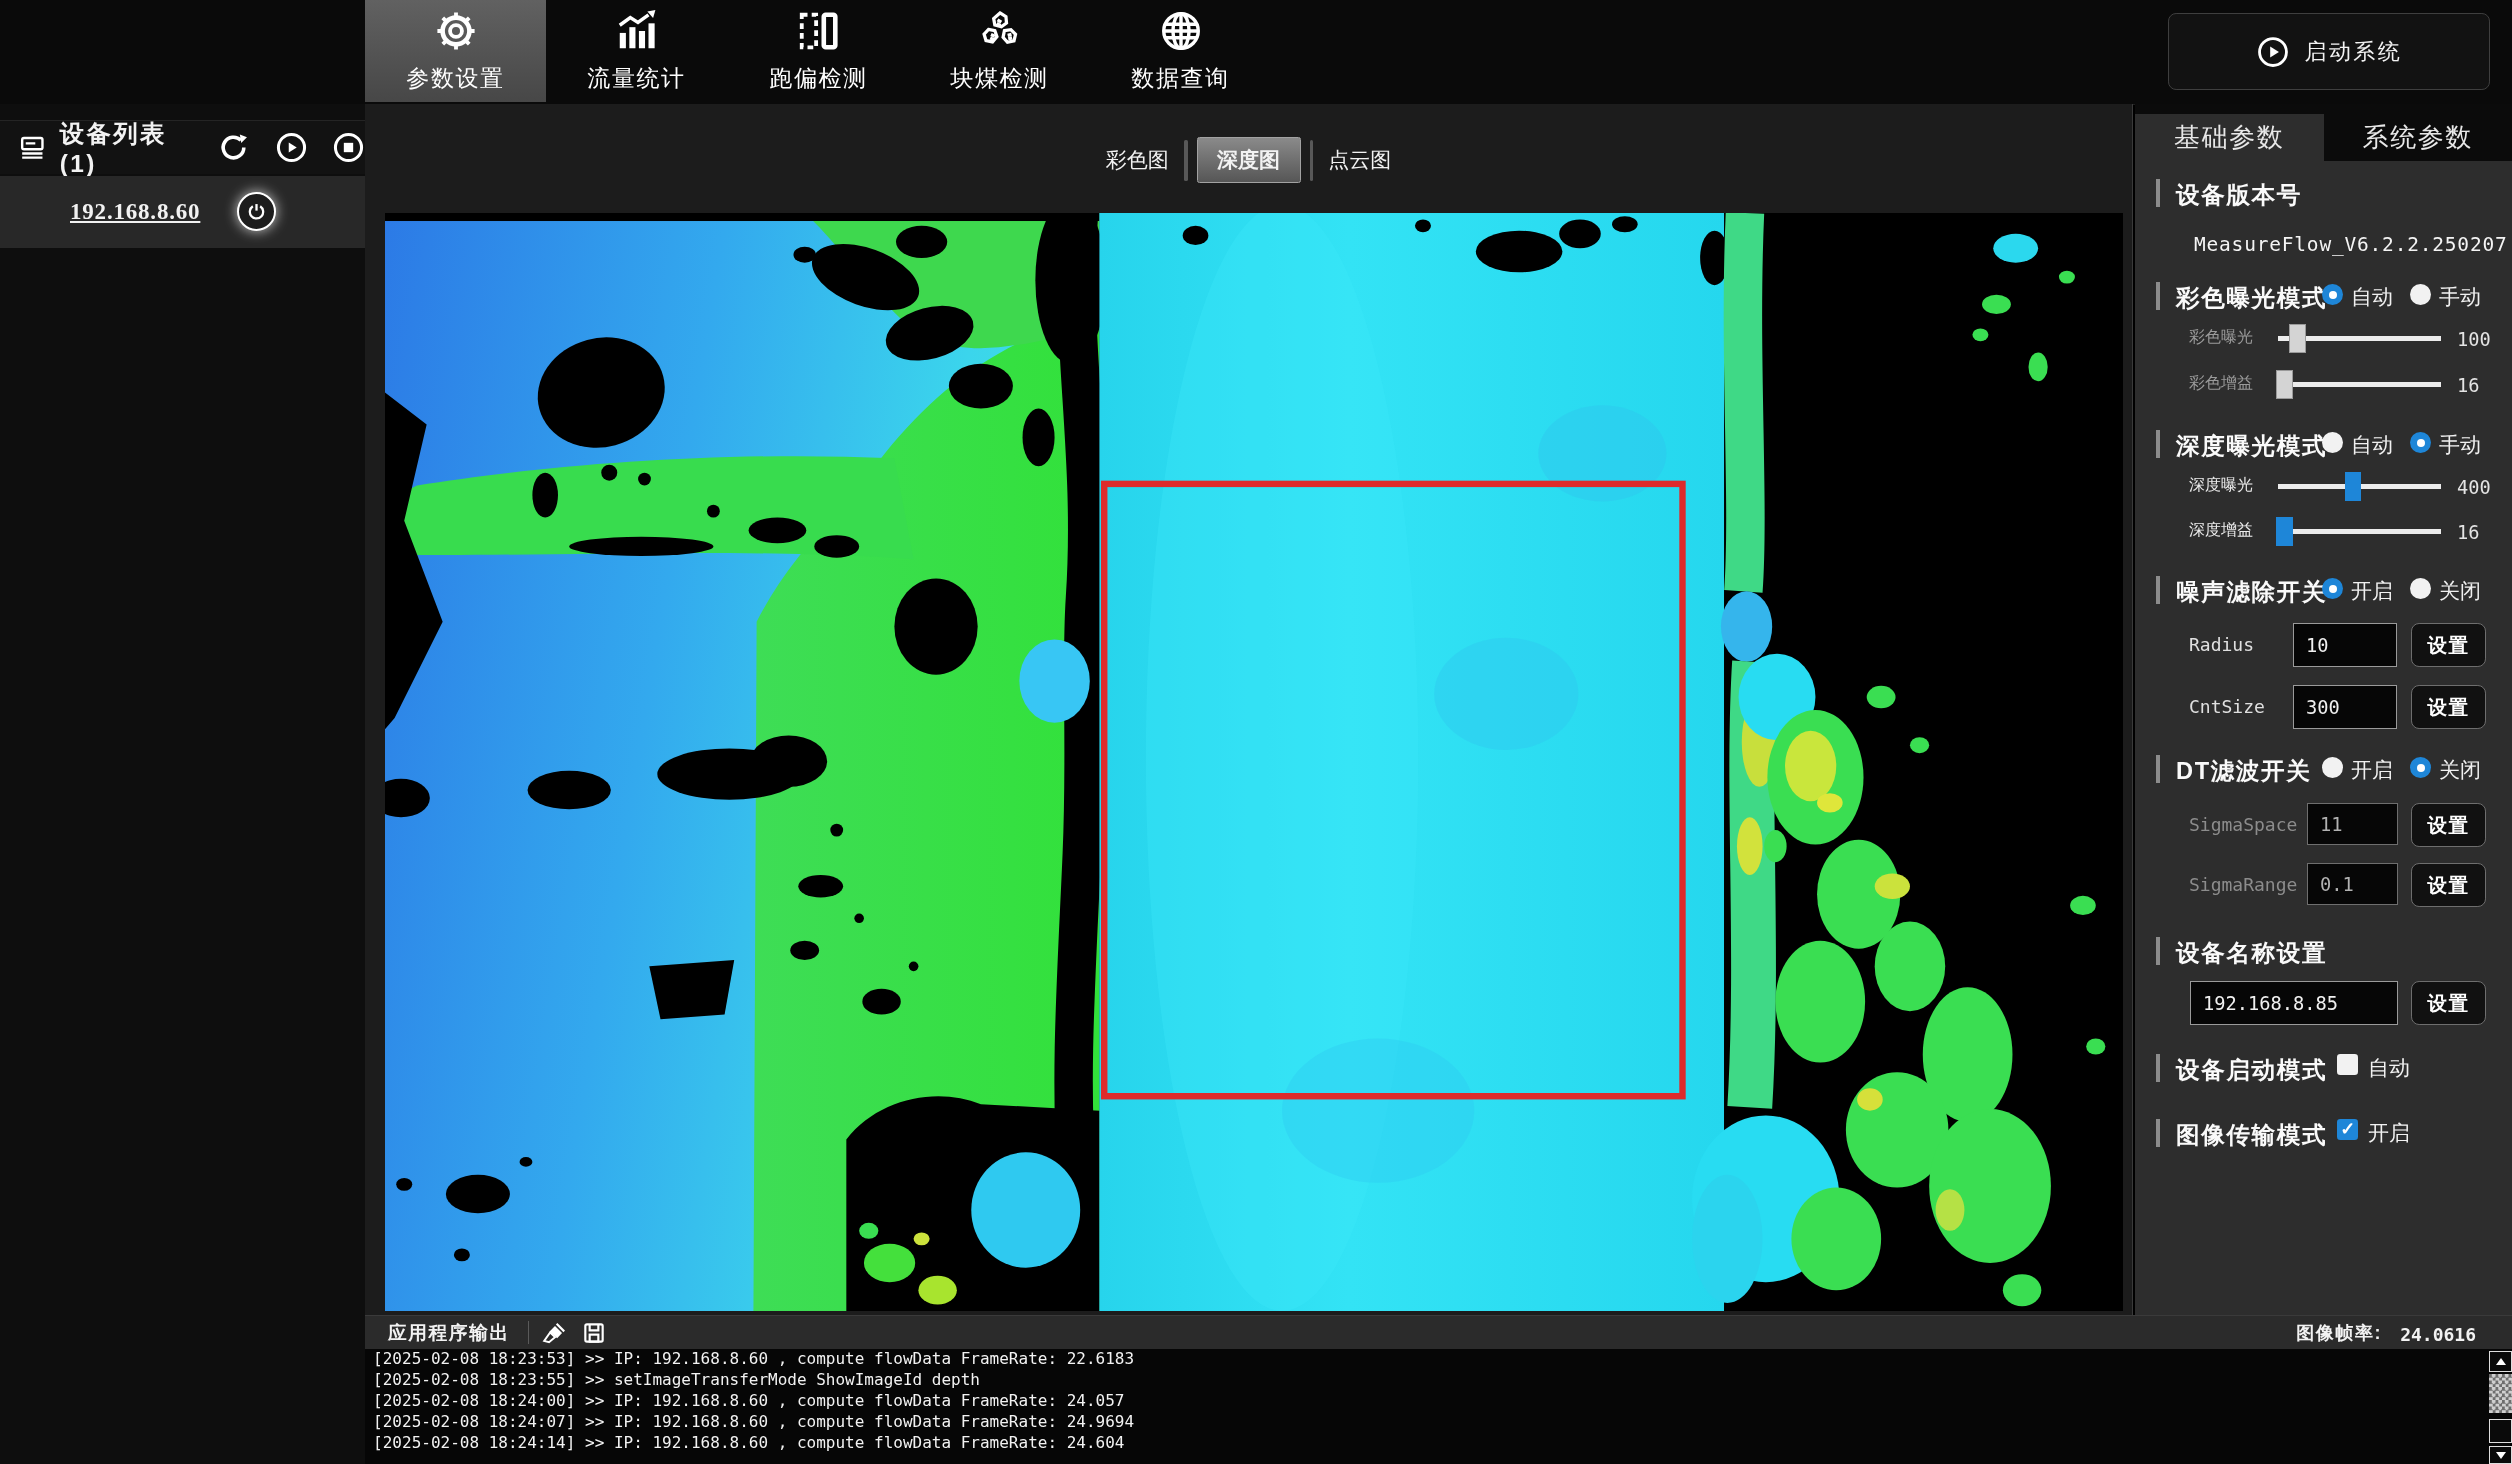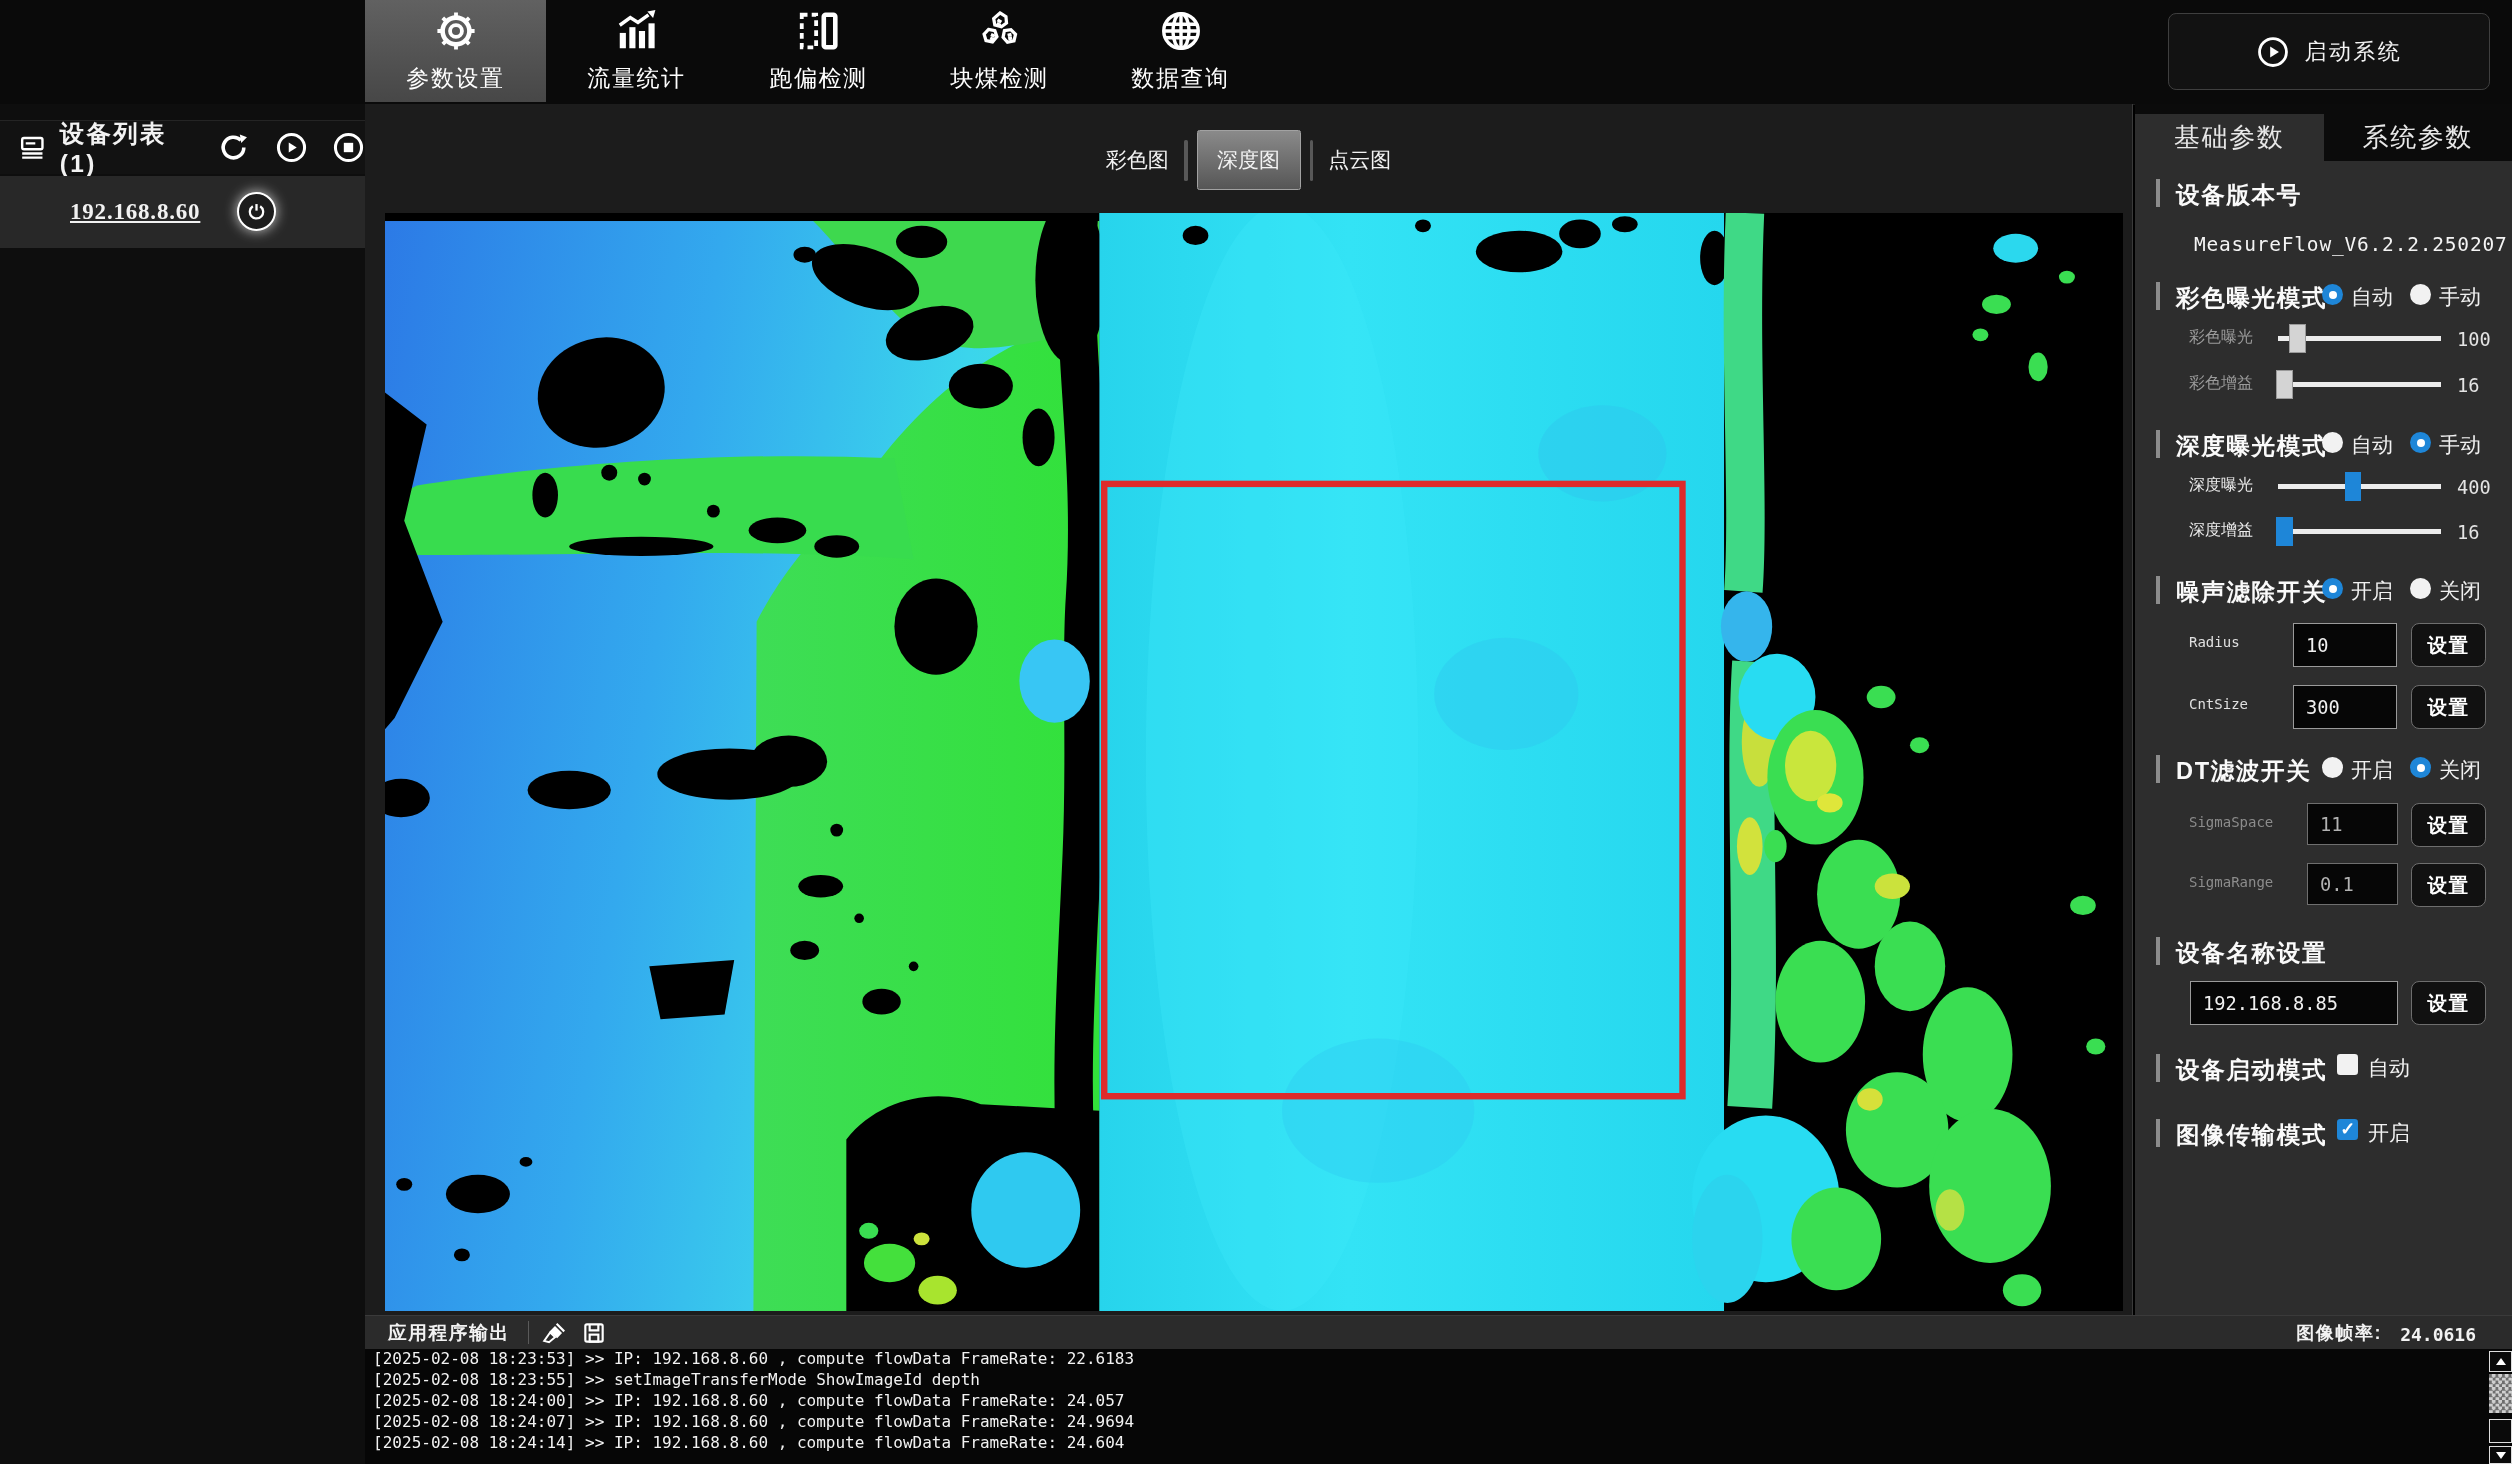--- a/index.html
+++ b/index.html
@@ -30,21 +30,21 @@
              font-size:23px;letter-spacing:0.8px;text-decoration:underline;}
   #power-btn{position:absolute;left:237px;top:16.3px;width:39px;height:39px;border-radius:50%;
              border:2.4px solid #fff;box-sizing:border-box;display:flex;align-items:center;justify-content:center;
              box-shadow:0 0 13px rgba(255,255,255,.75);cursor:pointer;background:#1d1d1d;}
   #power-btn svg{width:21px;height:21px;}
   
   #center{position:absolute;left:365px;top:104px;width:1768px;height:1214px;background:#1c1c1c;border-right:1.6px solid #3a3a3a;box-sizing:border-box;}
   #maptabs{position:absolute;left:0;top:31px;width:100%;height:50px;display:flex;align-items:center;justify-content:center;gap:9px;}
   .maptab{font-size:21px;color:#f2f2f2;padding:0 6.5px;cursor:pointer;}
   .maptab.selected{background:linear-gradient(#8a8a8a,#565656);border:1.6px solid #a2a2a2;border-radius:2.4px;
-                   width:104px;height:60px;display:flex;align-items:center;justify-content:center;box-sizing:border-box;}
+                   width:104px;height:46px;display:flex;align-items:center;justify-content:center;box-sizing:border-box;font-weight:bold;}
   .maptab-sep{width:3.3px;height:41px;background:#585858;border-radius:1.6px;}
   #image-wrap{position:absolute;left:19.5px;top:109px;width:1738px;height:1098px;background:#000;cursor:crosshair;}
   #image-wrap svg{width:100%;height:100%;display:block;}
   
   #rpanel{position:absolute;left:2135px;top:104px;width:377px;height:1214px;background:#0b0b0b;}
   #rpanel-tabs{position:absolute;left:0;top:9.8px;width:377px;height:47px;display:flex;}
   .rtab{flex:1;display:flex;align-items:center;justify-content:center;font-size:26px;letter-spacing:1.6px;color:#e8e8e8;cursor:pointer;}
   .rtab.selected{background:#2d2d2d;}
   .rtab.unselected{background:#0b0b0b;}
   #rpanel-body{position:absolute;left:0;top:57px;width:377px;height:1157px;background:#2d2d2d;}
@@ -59,21 +59,21 @@
   .r1{left:187px;} .l1{left:216px;} .r2{left:275px;} .l2{left:304px;}
   .slider-row{position:absolute;left:0;width:377px;height:33px;}
   .slabel{position:absolute;left:54px;top:4.9px;font-size:16px;}
   .dim{color:#9a9a9a;} .lit{color:#ececec;}
   .track{position:absolute;left:143px;top:14px;width:163px;height:4.9px;background:#ececec;cursor:pointer;}
   .handle{position:absolute;top:-12.2px;width:16.3px;height:29px;margin-left:-8.1px;cursor:grab;}
   .handle.gray{background:#d4d4d4;border:0.8px solid #9a9a9a;box-sizing:border-box;}
   .handle.blue{background:#1e86d8;}
   .sval{position:absolute;left:322px;top:6.5px;font-size:18.7px;color:#e4e4e4;font-family:"DejaVu Sans Mono",monospace;}
   .field-row{position:absolute;left:0;width:377px;height:46px;}
-  .flabel{position:absolute;left:54px;top:11.4px;font-size:14px;font-family:"DejaVu Sans Mono",monospace;color:#e0e0e0;}
+  .flabel{position:absolute;left:54px;top:11.4px;font-size:18px;font-family:"DejaVu Sans Mono",monospace;color:#e0e0e0;}
   .flabel.dim{color:#8c8c8c;}
   .fin{position:absolute;left:158px;top:0;width:104px;height:44px;background:#060606;border:1.6px solid #9a9a9a;
        color:#f0f0f0;font-size:18.7px;font-family:"DejaVu Sans Mono",monospace;padding:0 12px;box-sizing:border-box;outline:none;}
   .fin.dt{left:172px;width:91px;height:42px;border-color:#6e6e6e;color:#b2b2b2;}
   .setbtn{position:absolute;left:276px;top:0;width:75px;height:44px;background:#111;border:1.6px solid #6e6e6e;
           border-radius:8.1px;color:#fff;font-size:19.5px;font-weight:bold;letter-spacing:1.6px;cursor:pointer;
           font-family:"Liberation Sans",sans-serif;}
   .cb{position:absolute;left:202px;top:2.4px;width:21px;height:21px;border-radius:3.3px;cursor:pointer;}
   .cb.unchecked{background:#f2f2f2;}
   .cb.checked{background:#1e86d8;}

